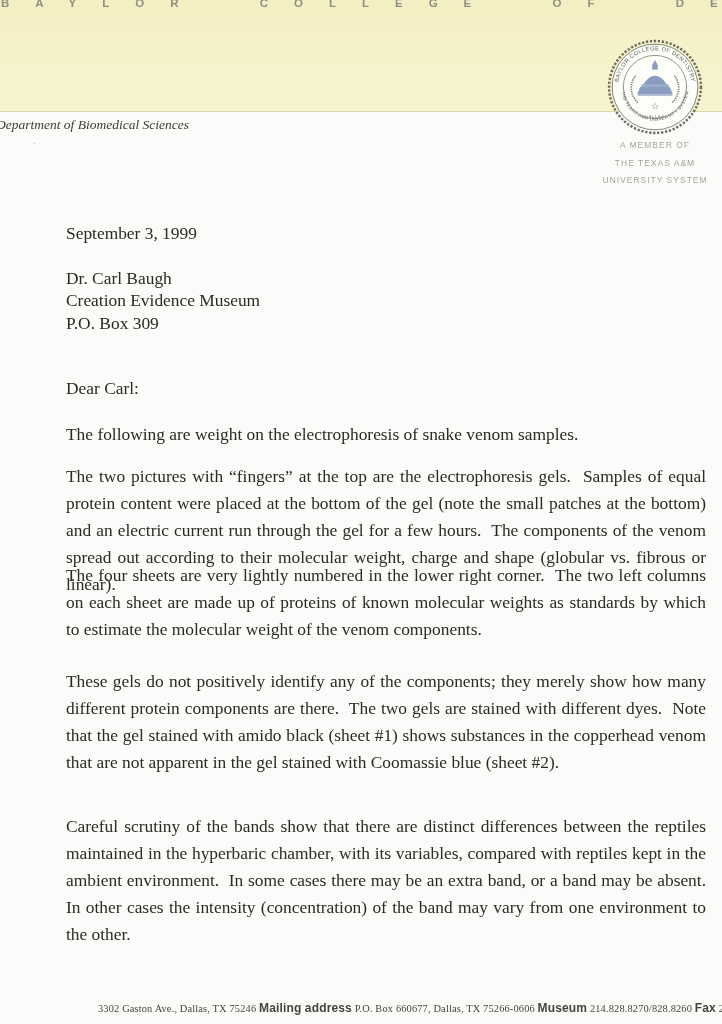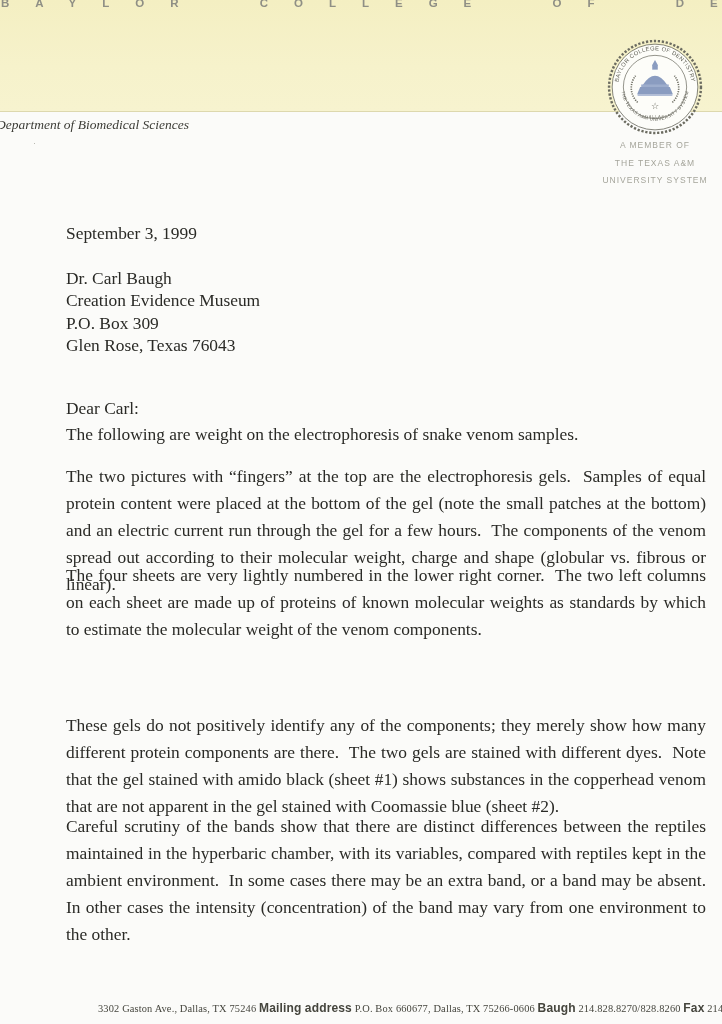--- a/index.html
+++ b/index.html
@@ -41,29 +41,29 @@
     text-align:center;
     font-family:"Liberation Sans", sans-serif;
     font-size:8.5px;letter-spacing:1px;
     color:#a5a59b;line-height:17.5px;
   }
   
   .block{position:absolute;left:66px;width:640px;}
   .line{display:block;}
   .date{top:223px;font-size:17.4px;}
   .recipient{top:267px;font-size:17.4px;line-height:22.4px;}
-  .salutation{top:398px;font-size:17.4px;}
+  .salutation{top:378px;font-size:17.4px;}
   .para{
     font-size:17.4px;line-height:27px;
     text-align:justify;white-space:pre-wrap;
   }
   .p1{top:421px;}
   .p2{top:463px;}
   .p3{top:562px;}
-  .p4{top:712px;}
+  .p4{top:668px;}
   .p5{top:813px;}
   
   .footer{
     position:absolute;left:98px;top:1001px;width:700px;
     white-space:nowrap;
     font-family:"Liberation Serif", serif;
     font-size:10.4px;color:#45453d;letter-spacing:0.15px;
   }
   .footer b{font-family:"Liberation Sans", sans-serif;font-size:12px;}
 </style>
@@ -112,26 +112,25 @@
     <span class="line">THE TEXAS A&amp;M</span>
     <span class="line">UNIVERSITY SYSTEM</span>
   </div>
 
   <div class="block date">September 3, 1999</div>
 
   <div class="block recipient">
     <span class="line">Dr. Carl Baugh</span>
     <span class="line">Creation Evidence Museum</span>
     <span class="line">P.O. Box 309</span>
-    <span class="line">Glen Rose, Texas 76043</span>
   </div>
 
   <div class="block salutation">Dear Carl:</div>
 
   <div class="block para p1">The following are weight on the electrophoresis of snake venom samples.</div>
   <div class="block para p2">The two pictures with “fingers” at the top are the electrophoresis gels.  Samples of equal protein content were placed at the bottom of the gel (note the small patches at the bottom) and an electric current run through the gel for a few hours.  The components of the venom spread out according to their molecular weight, charge and shape (globular vs. fibrous or linear).</div>
   <div class="block para p3">The four sheets are very lightly numbered in the lower right corner.  The two left columns on each sheet are made up of proteins of known molecular weights as standards by which to estimate the molecular weight of the venom components.</div>
   <div class="block para p4">These gels do not positively identify any of the components; they merely show how many different protein components are there.  The two gels are stained with different dyes.  Note that the gel stained with amido black (sheet #1) shows substances in the copperhead venom that are not apparent in the gel stained with Coomassie blue (sheet #2).</div>
   <div class="block para p5">Careful scrutiny of the bands show that there are distinct differences between the reptiles maintained in the hyperbaric chamber, with its variables, compared with reptiles kept in the ambient environment.  In some cases there may be an extra band, or a band may be absent.  In other cases the intensity (concentration) of the band may vary from one environment to the other.</div>
 
-  <div class="footer"><span>3302 Gaston Ave., Dallas, TX 75246 </span><b>Mailing address</b><span> P.O. Box 660677, Dallas, TX 75266-0606 </span><b>Baugh</b><span> 214.828.8270/828.8260 </span><b>Fax</b><span> 214.828.8951</span></div>
+  <div class="footer"><span>3302 Gaston Ave., Dallas, TX 75246 </span><b>Mailing address</b><span> P.O. Box 660677, Dallas, TX 75266-0606 </span><b>Museum</b><span> 214.828.8270/828.8260 </span><b>Fax</b><span> 214.828.8951</span></div>
 
 </div>
 
 </body></html>

